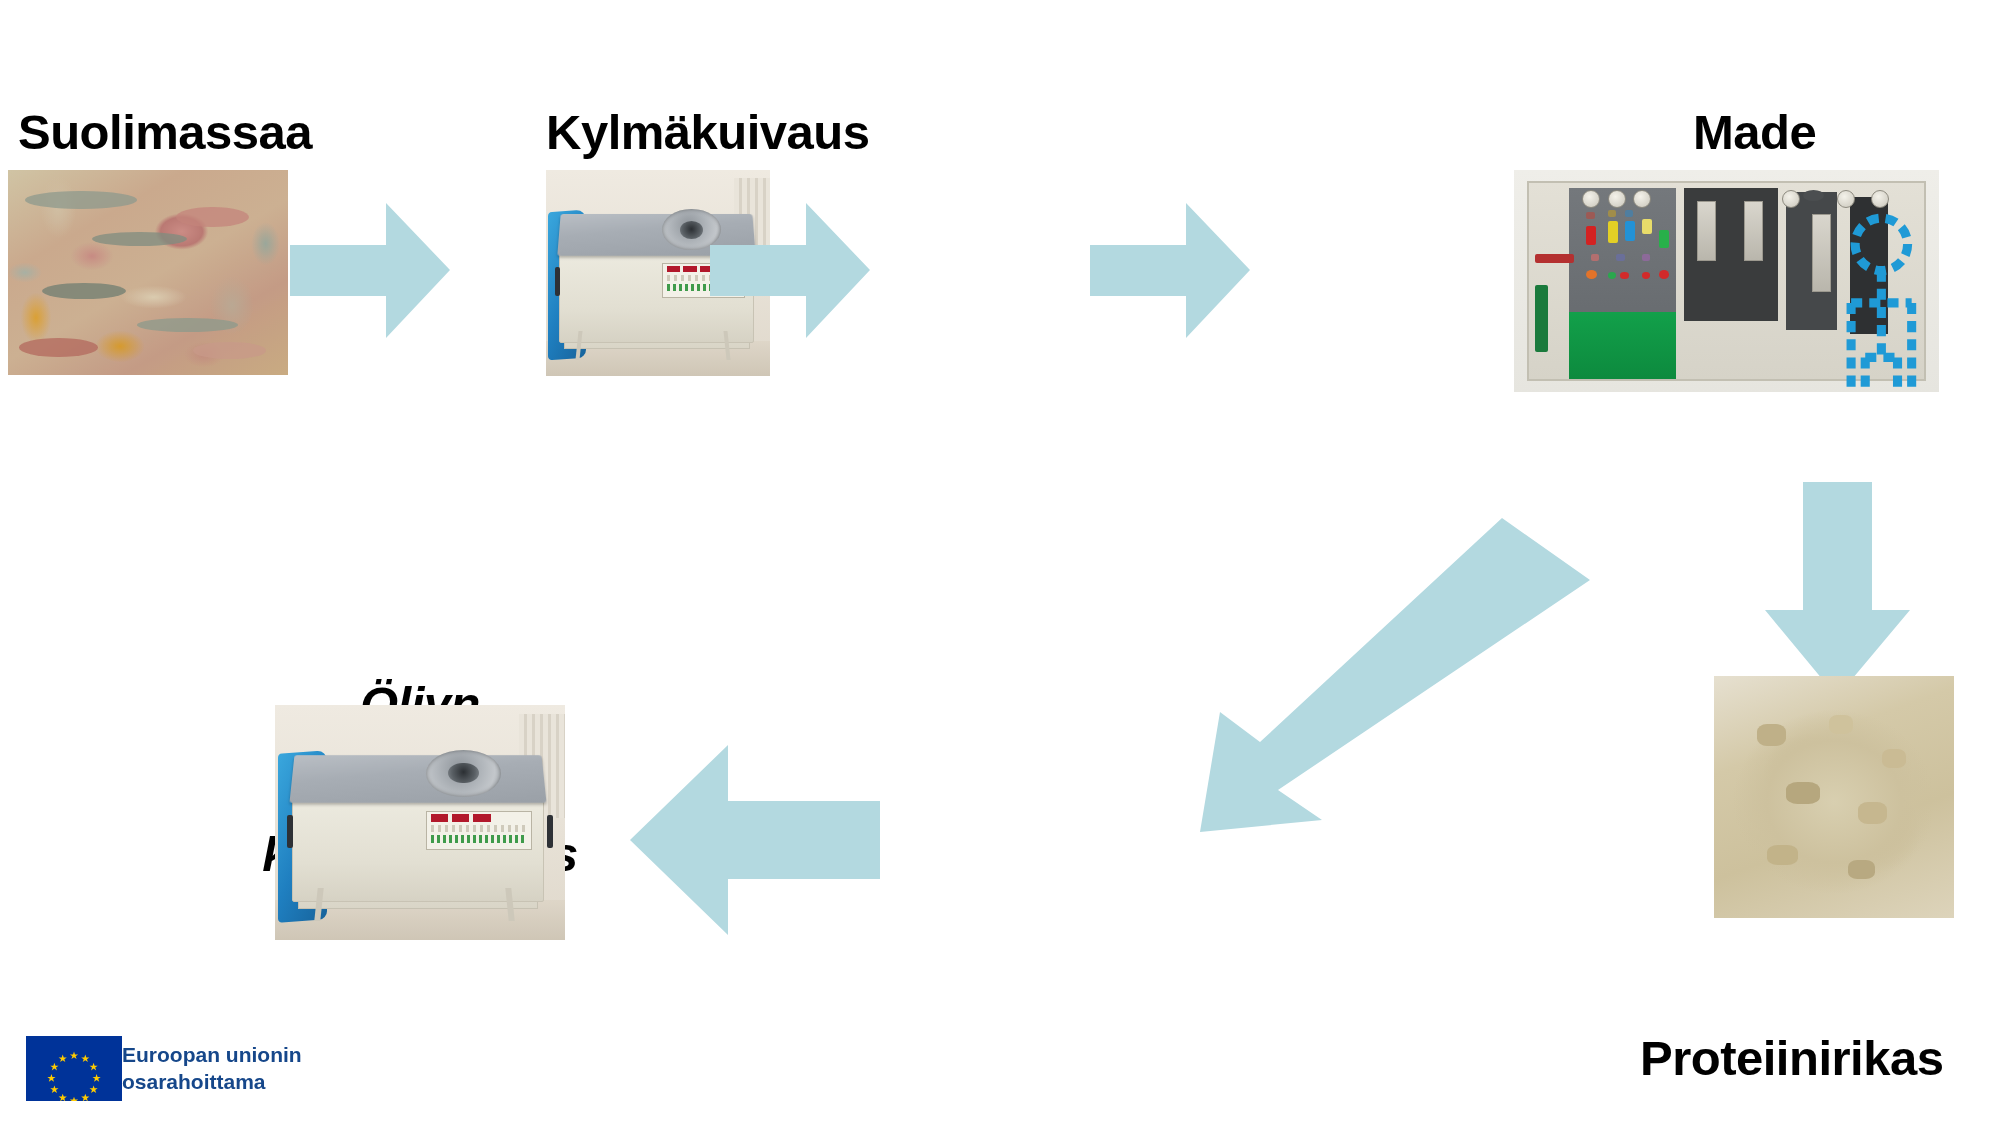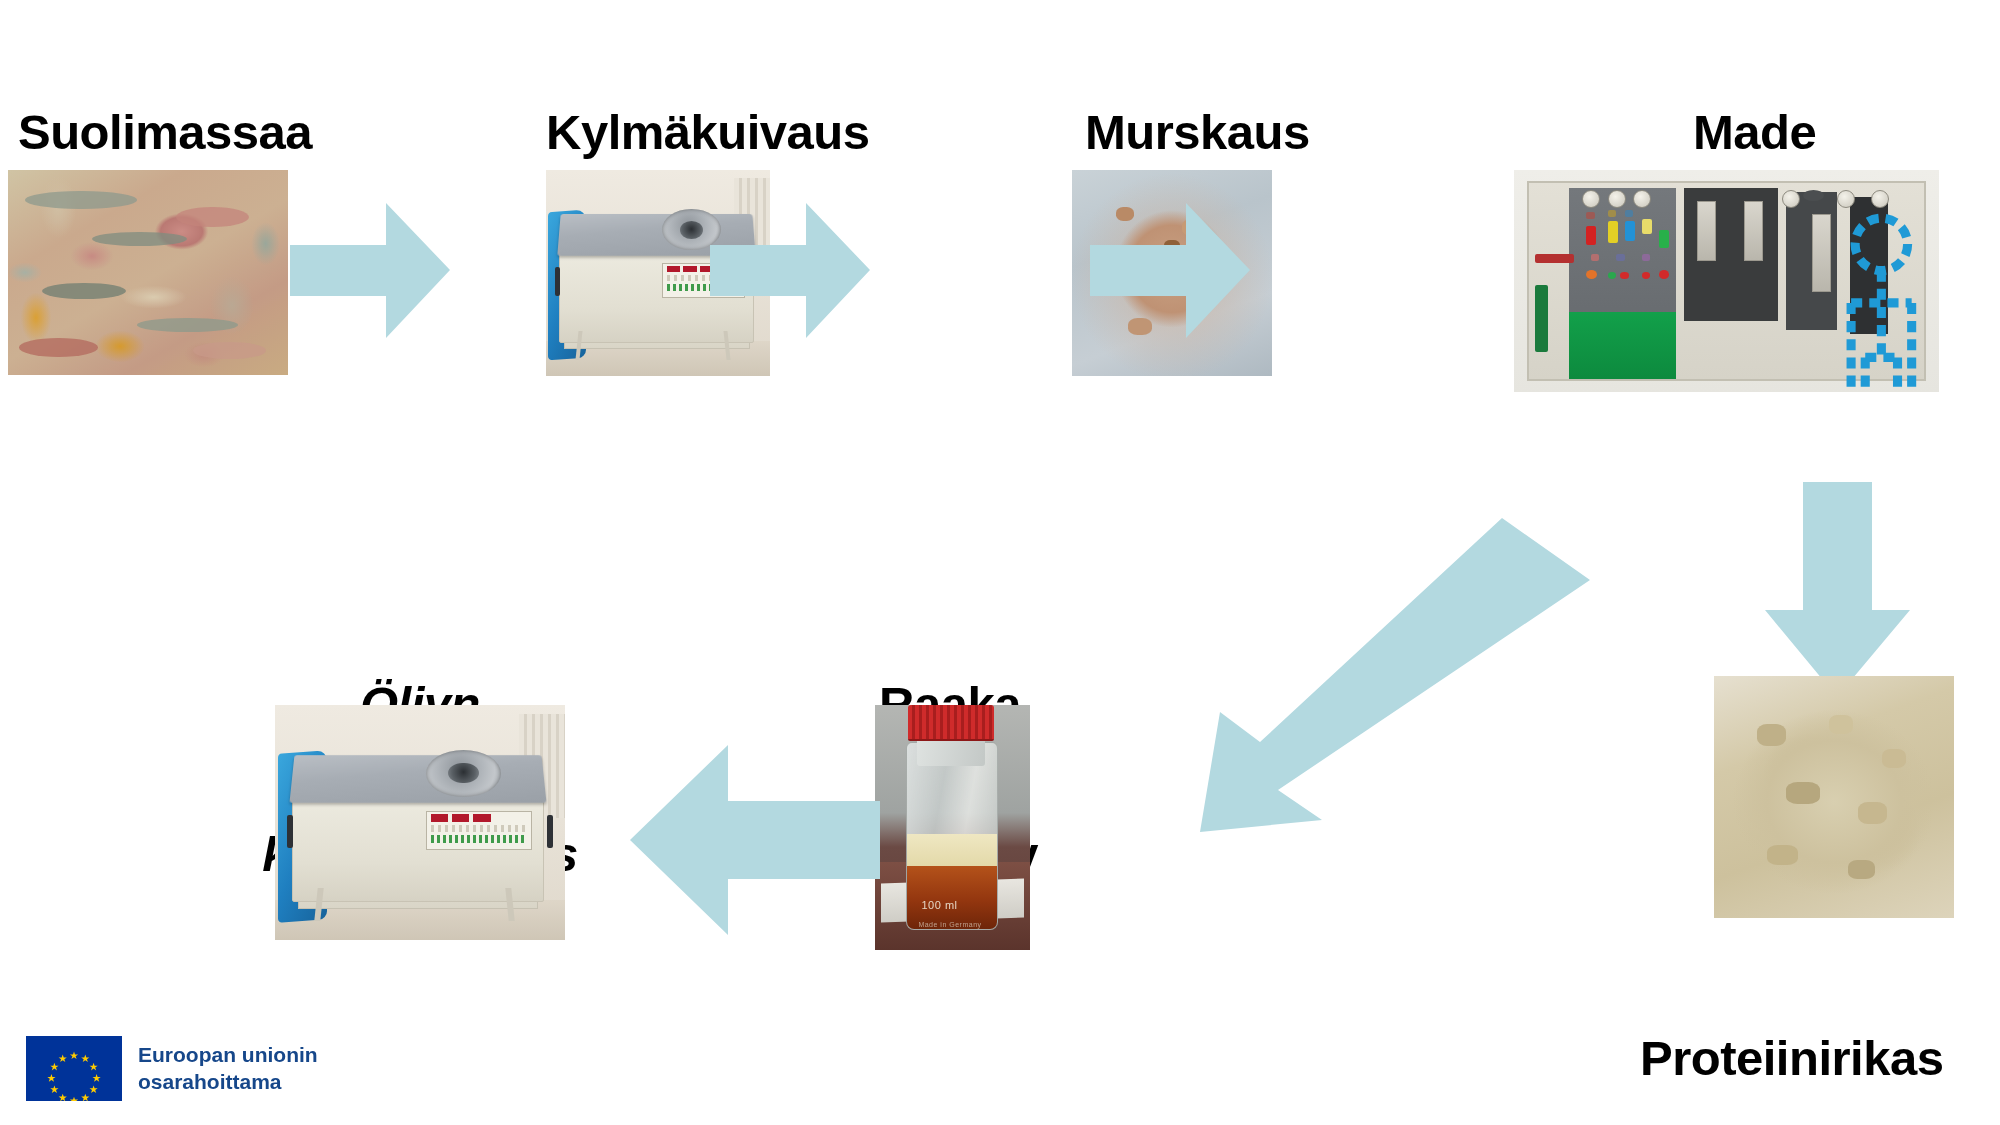--- a/index.html
+++ b/index.html
@@ -148,21 +148,21 @@
       radial-gradient(ellipse 62% 56% at 50% 52%, #d8cfb0 0%, #cdc19e 45%, rgba(205,193,158,0) 68%),
       radial-gradient(ellipse 26% 22% at 40% 40%, #bfb189 0%, rgba(191,177,137,0) 75%),
       radial-gradient(ellipse 30% 24% at 64% 64%, #c6b893 0%, rgba(198,184,147,0) 75%),
       linear-gradient(160deg,#e6e0d0 0%,#d4c9a8 30%,#cdc19d 62%,#ddd4bb 100%);
   }
   .residue .flake{position:absolute;border-radius:35%;}
 
   
   .eu{position:absolute;display:flex;align-items:center;}
   .eu-flag{width:96px;height:65px;background:#003399;position:relative;flex:0 0 auto;}
-  .eu-text{margin-left:16px;color:#16478a;font-weight:bold;font-size:21px;line-height:1.28;}
+  .eu-text{color:#16478a;font-weight:bold;font-size:21px;line-height:1.28;}
 </style>
 </head>
 <body>
 
 <div class="stage">
 
   <div class="node" style="left:0px;top:108px;width:370px;height:270px;">
     <div class="node-label" style="left:18px;top:0px;font-size:49px;">Suolimassaa</div>
     <div class="photo guts" style="left:8px;top:62px;width:280px;height:205px;">
       <div class="inner">
@@ -207,33 +207,20 @@
         <div class="legR"></div>
     </div>
   </div>
 
   <div class="arrow" style="left:710px;top:203px;width:160px;height:135px;">
     <svg viewBox="0 0 160 135" preserveAspectRatio="none">
       <polygon points="0,42 96,42 96,0 160,67 96,135 96,93 0,93" fill="#b3d9e0"></polygon>
     </svg>
   </div>
 
-  <div class="node" style="left:1000px;top:108px;width:360px;height:270px;">
-    <div class="node-label" style="left:85px;top:0px;font-size:49px;">Murskaus</div>
-    <div class="photo crush" style="left:72px;top:62px;width:200px;height:206px;">
-        <div class="inner">
-          <div class="spec" style="left:22%;top:18%;width:9%;height:7%;background:#b98a66;"></div>
-          <div class="spec" style="left:55%;top:24%;width:11%;height:8%;background:#c79a74;"></div>
-          <div class="spec" style="left:34%;top:48%;width:13%;height:9%;background:#a87447;"></div>
-          <div class="spec" style="left:62%;top:58%;width:10%;height:8%;background:#bf8f68;"></div>
-          <div class="spec" style="left:28%;top:72%;width:12%;height:8%;background:#c09574;"></div>
-          <div class="spec" style="left:46%;top:34%;width:8%;height:6%;background:#8f6038;"></div>
-        </div>
-    </div>
-  </div>
 
   <div class="arrow" style="left:1090px;top:203px;width:160px;height:135px;">
     <svg viewBox="0 0 160 135" preserveAspectRatio="none">
       <polygon points="0,42 96,42 96,0 160,67 96,135 96,93 0,93" fill="#b3d9e0"></polygon>
     </svg>
   </div>
 
   <div class="node" style="left:1480px;top:108px;width:520px;height:290px;">
     <div class="node-label" style="left:213px;top:0px;font-size:49px;">Made</div>
     <div class="photo rig" style="left:34px;top:62px;width:425px;height:222px;">
@@ -311,38 +298,20 @@
         <div class="flake" style="left:56%;top:76%;width:11%;height:8%;background:#b8a981;"></div>
         <div class="flake" style="left:70%;top:30%;width:10%;height:8%;background:#cabb94;"></div>
       </div>
     </div>
     <div class="node-label" style="left:0px;top:258px;font-size:49px;">
       <div>Proteiinirikas</div>
       
     </div>
   </div>
 
-  <div class="node" style="left:820px;top:580px;width:320px;height:400px;">
-    <div class="node-label" style="left:0px;top:0px;width:260px;text-align:center;font-size:49px;">
-      <div>Raaka</div>
-      <div>kalaöljy</div>
-    </div>
-    <div class="photo bottle" style="left:55px;top:125px;width:155px;height:245px;">
-      <div class="bench"></div>
-      <div class="napkin"></div>
-      <div class="glass">
-        <div class="oil"></div>
-        <div class="foam"></div>
-      </div>
-      <div class="neck"></div>
-      <div class="cap"></div>
-      <div class="ml">100 ml</div>
-      <div class="made">Made in Germany</div>
-    </div>
-  </div>
 
   <div class="arrow" style="left:630px;top:745px;width:250px;height:190px;">
     <svg viewBox="0 0 250 190" preserveAspectRatio="none">
       <polygon points="250,56 98,56 98,0 0,95 98,190 98,134 250,134" fill="#b3d9e0"></polygon>
     </svg>
   </div>
 
   <div class="node" style="left:210px;top:580px;width:430px;height:400px;font-style:italic;">
     <div class="node-label" style="left:0px;top:0px;width:420px;text-align:center;font-size:49px;">
       <div>Öljyn</div>

